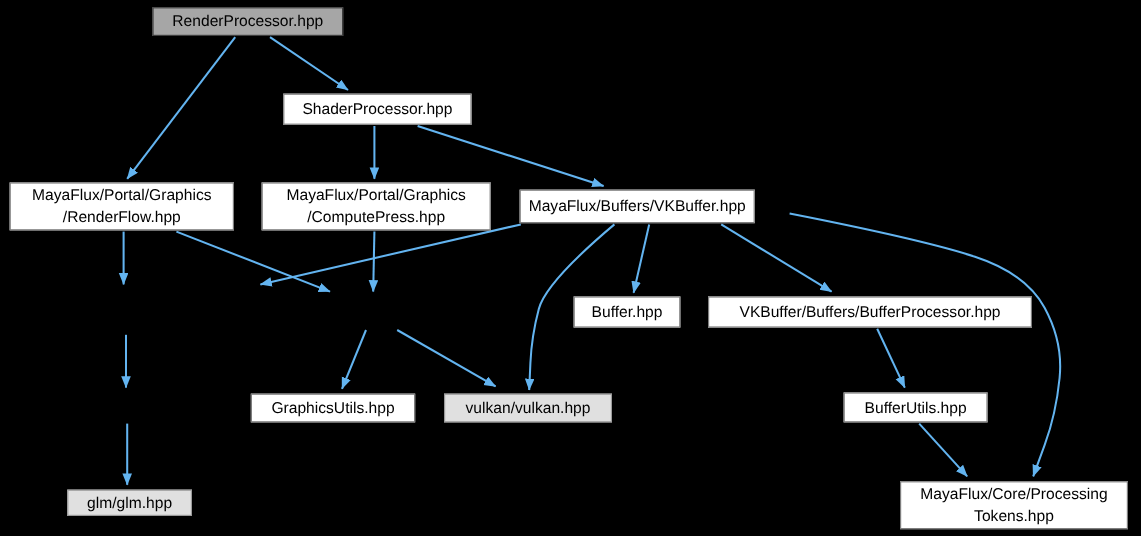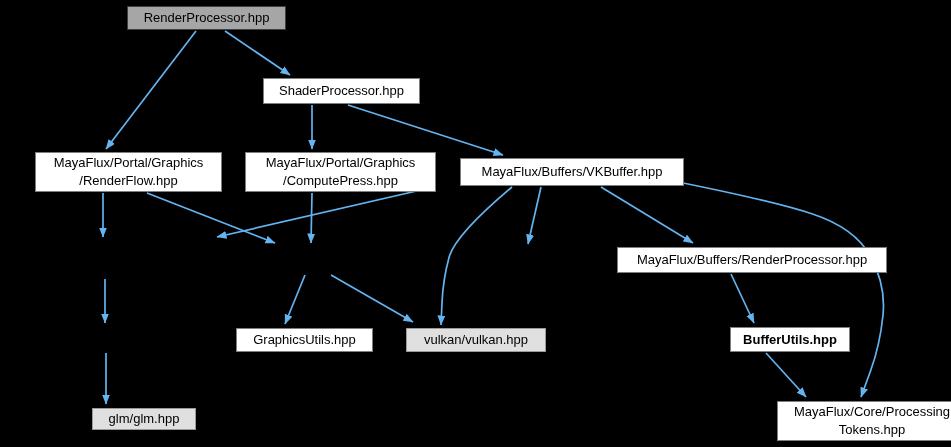--- a/index.html
+++ b/index.html
@@ -8,23 +8,23 @@
     overflow:hidden;font-family:"Liberation Sans","DejaVu Sans",sans-serif;
   }
   #edges{position:absolute;left:0;top:0;width:951px;height:447px;}
   path.edge{fill:none;stroke:var(--edge,#63b4f0);stroke-width:1.7px;}
   .node{
     position:absolute;box-sizing:border-box;
     display:flex;flex-direction:column;align-items:center;justify-content:center;
     font-size:13px;line-height:18px;color:var(--text,#000);
     text-align:left;white-space:nowrap;padding:0 22px;cursor:default;
   }
-  .node.internal{background:var(--node-fill,#fff);border:1px solid var(--node-border,#7e7e7e);margin-left:27px;}
+  .node.internal{background:var(--node-fill,#fff);border:1px solid var(--node-border,#7e7e7e);}
   .node.current{background:var(--current-fill,#a6a6a6);border:1px solid var(--current-border,#3f3f3f);}
-  .node.external{background:var(--external-fill,#e0e0e0);border:1px solid var(--external-border,#9a9a9a);margin-left:36px;}
+  .node.external{background:var(--external-fill,#e0e0e0);border:1px solid var(--external-border,#9a9a9a);}
 </style>
 </head>
 <body>
 
 <div id="canvas" style="--bg: #000000; --edge: #63b4f0; --node-fill: #ffffff; --node-border: #7e7e7e; --current-fill: #a6a6a6; --current-border: #3f3f3f; --external-fill: #e0e0e0; --external-border: #9a9a9a; --text: #000000;">
   <svg id="edges" width="951" height="447" viewBox="0 0 951 447">
     <defs>
       <marker id="arrow" markerUnits="userSpaceOnUse" markerWidth="12" markerHeight="10" refX="9.5" refY="4" orient="auto">
         <path d="M0,0 L10,4 L0,8 z" fill="#63b4f0"></path>
       </marker>
@@ -56,33 +56,36 @@
       <div>ShaderProcessor.hpp</div>
     </div>
     <div class="node internal" style="left: 8px; top: 152px; width: 187px; height: 40px;">
       <div>MayaFlux/Portal/Graphics</div>
       <div>/RenderFlow.hpp</div>
     </div>
     <div class="node internal" style="left: 218px; top: 152px; width: 191px; height: 40px;">
       <div>MayaFlux/Portal/Graphics</div>
       <div>/ComputePress.hpp</div>
     </div>
-    <div class="node internal" style="left: 433px; top: 158px; width: 224px; height: 28px;">
+    <div class="node internal" style="left: 433px; top: 158px; width: 196px; height: 28px;">
       <div>MayaFlux/Buffers/VKBuffer.hpp</div>
     </div>
+    <div class="node internal" style="left: 478px; top: 247px; width: 89px; height: 26px;">
+      <div>Buffer.hpp</div>
+    </div>
     <div class="node internal" style="left: 590px; top: 247px; width: 270px; height: 26px;">
-      <div>MayaFlux/Buffers/RenderProcessor.hpp</div>
+      <div>VKBuffer/Buffers/BufferProcessor.hpp</div>
     </div>
     <div class="node internal" style="left: 209px; top: 328px; width: 137px; height: 24px;">
       <div>GraphicsUtils.hpp</div>
     </div>
     <div class="node external" style="left: 370px; top: 328px; width: 140px; height: 24px;">
       <div>vulkan/vulkan.hpp</div>
     </div>
-    <div class="node internal" style="left: 703px; top: 327px; width: 120px; height: 25px; font-weight: bold;">
+    <div class="node internal" style="left: 703px; top: 327px; width: 120px; height: 25px;">
       <div>BufferUtils.hpp</div>
     </div>
     <div class="node external" style="left: 56px; top: 408px; width: 104px; height: 22px;">
       <div>glm/glm.hpp</div>
     </div>
     <div class="node internal" style="left: 750px; top: 401px; width: 190px; height: 40px;">
       <div>MayaFlux/Core/Processing</div>
       <div>Tokens.hpp</div>
     </div>
   </div>

